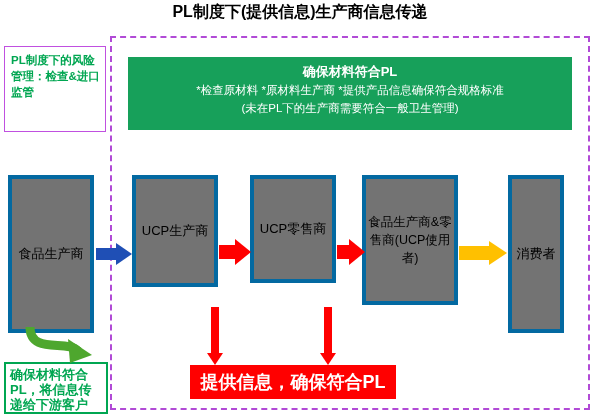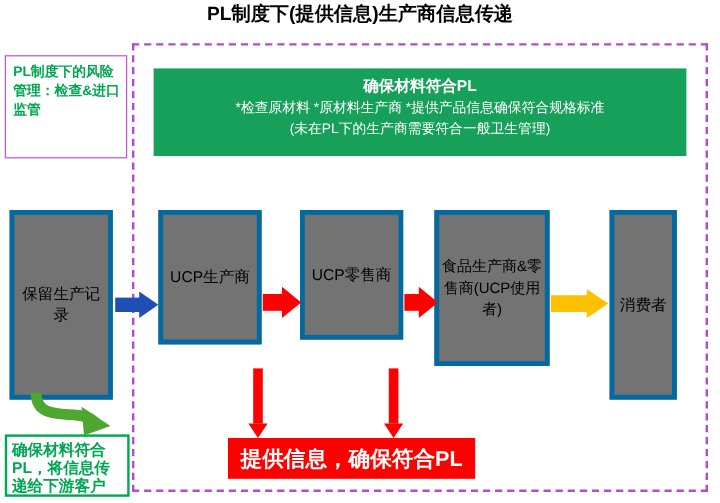--- a/index.html
+++ b/index.html
@@ -230,21 +230,21 @@
   <div class="dashed-box"></div>
 
   <div class="legend-box">PL制度下的风险管理：检查&amp;进口监管</div>
 
   <div class="gmp-banner">
     <div class="gmp-line1">确保材料符合PL</div>
     <div class="gmp-line2">*检查原材料 *原材料生产商 *提供产品信息确保符合规格标准</div>
     <div class="gmp-line3">(未在PL下的生产商需要符合一般卫生管理)</div>
   </div>
 
-  <div class="node n1">保留生产记录</div>
+  <div class="node n1">食品生产商</div>
   <div class="node n2">UCP生产商</div>
   <div class="node n3">UCP零售商</div>
   <div class="node n4">食品生产商&amp;零售商(UCP使用者)</div>
   <div class="node n5">消费者</div>
 
   <div class="note-box">确保材料符合PL，将信息传递给下游客户</div>
 
   <div class="red-banner">提供信息，确保符合PL</div>
 
   <div class="arrow a1">

